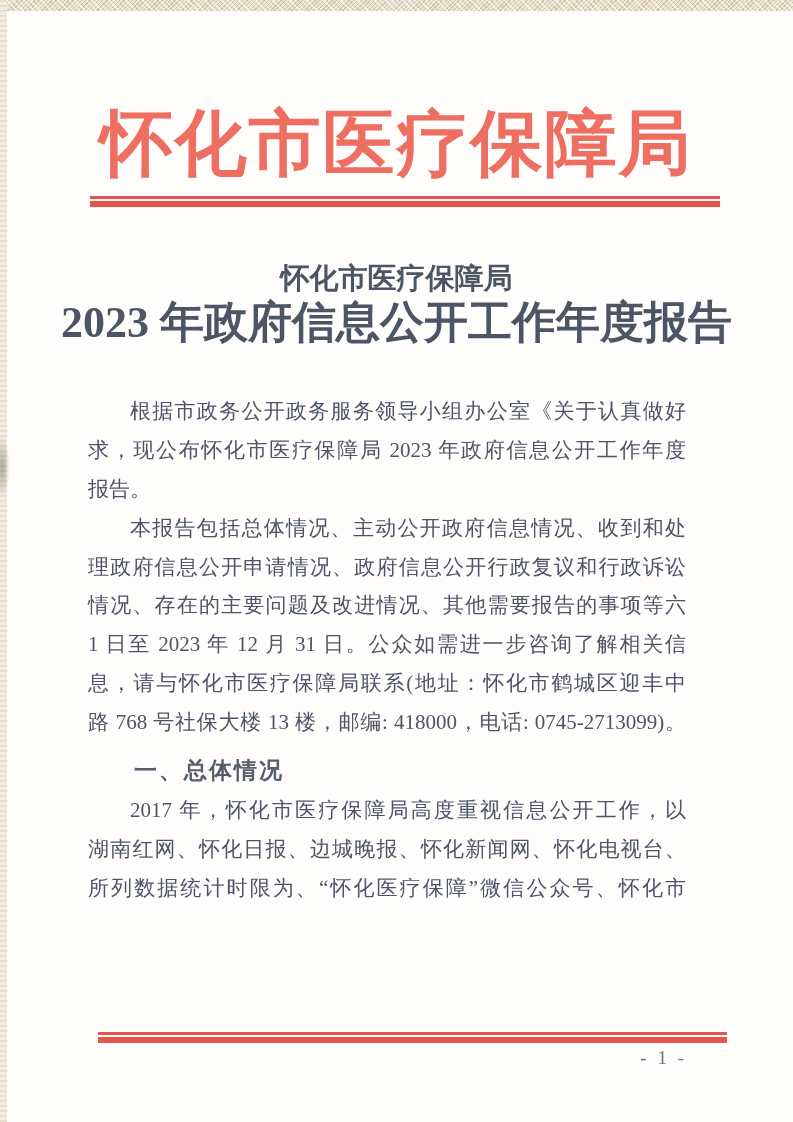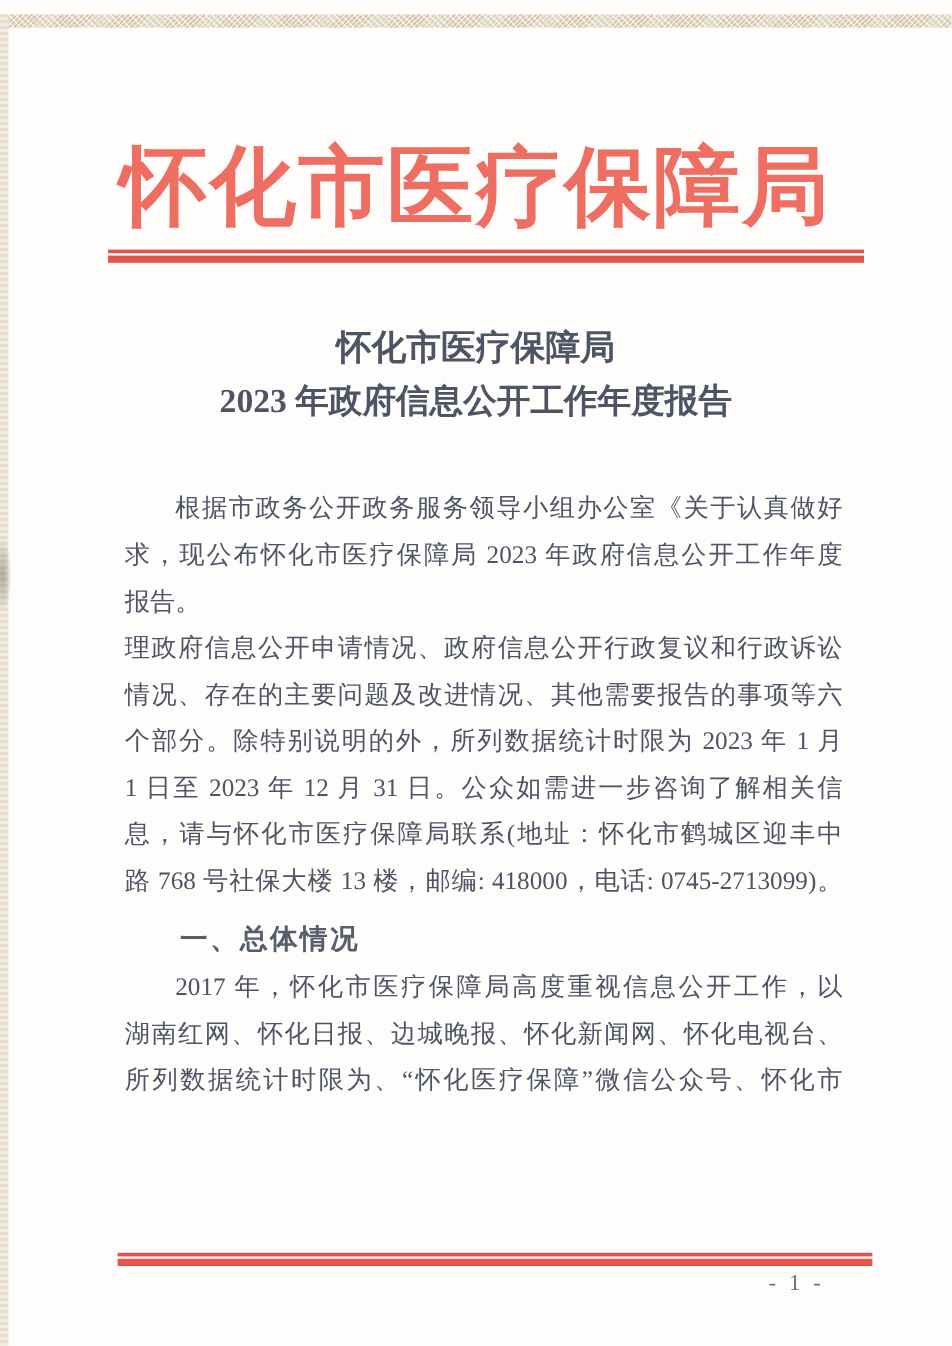--- a/index.html
+++ b/index.html
@@ -3,21 +3,21 @@
 <meta charset="utf-8">
 <style>
   html, body { margin:0; padding:0; }
   body {
     width:793px; height:1122px;
     background:#fefdfb;
     position:relative;
     overflow:hidden;
     font-family:"Liberation Serif", serif;
   }
-  .page { position:absolute; inset:0;margin-top:12px; }
+  .page { position:absolute; inset:0; }
 
   
   .scan-top {
     position:absolute; top:0; left:0; width:793px; height:11px;
     background:#e9e1cf;
     background-image:
       repeating-linear-gradient(45deg, rgba(255,255,255,.65) 0 1px, transparent 1px 4px),
       repeating-linear-gradient(-45deg, rgba(176,155,118,.45) 0 1px, transparent 1px 3px);
   }
   .scan-left {
@@ -46,25 +46,25 @@
   .rule-gap   { height:2px; }
   .rule-thick { height:6px;  background:var(--rule_red, #e7544b); }
 
   
   .title {
     position:absolute; top:256px; left:0; width:100%;
     text-align:center; font-weight:bold;
     color:var(--ink, #4d5464);
   }
   .title-l1 { font-size:29px; line-height:44px; }
-  .title-l2 { font-size:28px; line-height:46px; }
+  .title-l2 { font-size:44px; line-height:46px; }
 
   
   .body-text {
-    position:absolute; top:392px; left:104px; width:598px;
+    position:absolute; top:392px; left:88px; width:598px;
     color:var(--ink, #4d5464);
     font-size:21px;
   }
   .ln {
     height:38.9px; line-height:38.9px;
     text-align:justify; text-align-last:justify;
     white-space:nowrap;
   }
   .ln.j { white-space:normal; }
   .ln.end { text-align-last:left; white-space:normal; }
@@ -105,23 +105,23 @@
 
   <div class="title">
     <div class="title-l1">怀化市医疗保障局</div>
     <div class="title-l2">2023 年政府信息公开工作年度报告</div>
   </div>
 
   <div class="body-text">
     <div class="ln j ind">根据市政务公开政务服务领导小组办公室《关于认真做好</div>
     <div class="ln j">求，现公布怀化市医疗保障局 2023 年政府信息公开工作年度</div>
     <div class="ln end">报告。</div>
+    <div class="ln j ind">本报告包括总体情况、主动公开政府信息情况、收到和处</div>
     <div class="ln j">理政府信息公开申请情况、政府信息公开行政复议和行政诉讼</div>
     <div class="ln j">情况、存在的主要问题及改进情况、其他需要报告的事项等六</div>
-    <div class="ln j">个部分。除特别说明的外，所列数据统计时限为 2023 年 1 月</div>
     <div class="ln j">1 日至 2023 年 12 月 31 日。公众如需进一步咨询了解相关信</div>
     <div class="ln j">息，请与怀化市医疗保障局联系(地址：怀化市鹤城区迎丰中</div>
     <div class="ln j">路 768 号社保大楼 13 楼，邮编: 418000，电话: 0745-2713099)。</div>
     <div class="ln heading ind">一、总体情况</div>
     <div class="ln j ind">2017 年，怀化市医疗保障局高度重视信息公开工作，以</div>
     <div class="ln j">湖南红网、怀化日报、边城晚报、怀化新闻网、怀化电视台、</div>
     <div class="ln j">所列数据统计时限为、“怀化医疗保障”微信公众号、怀化市</div>
   </div>
 
   <div class="rule footer">

